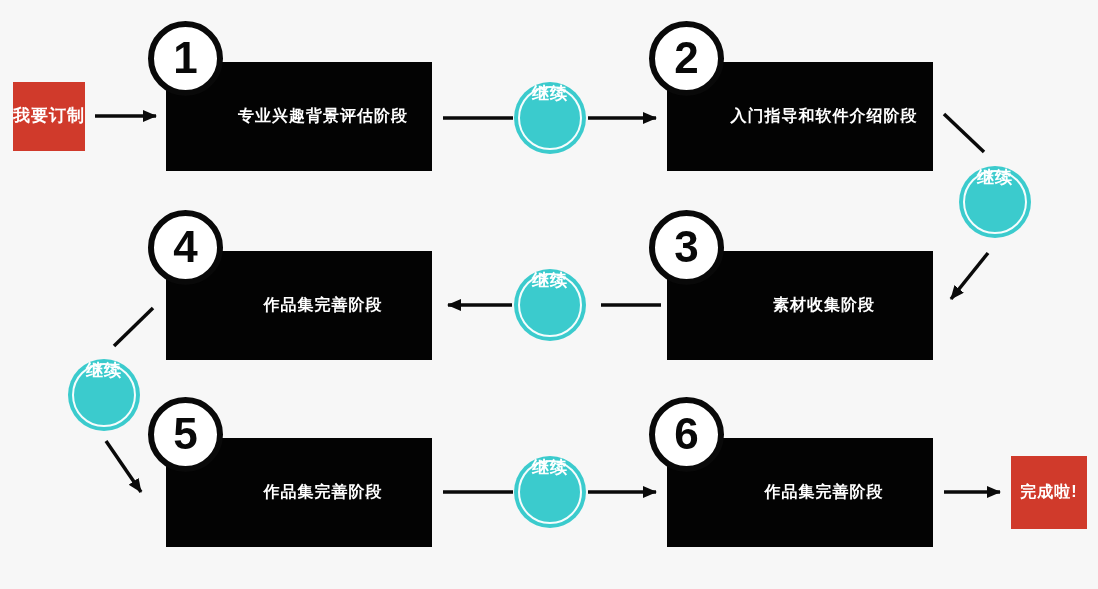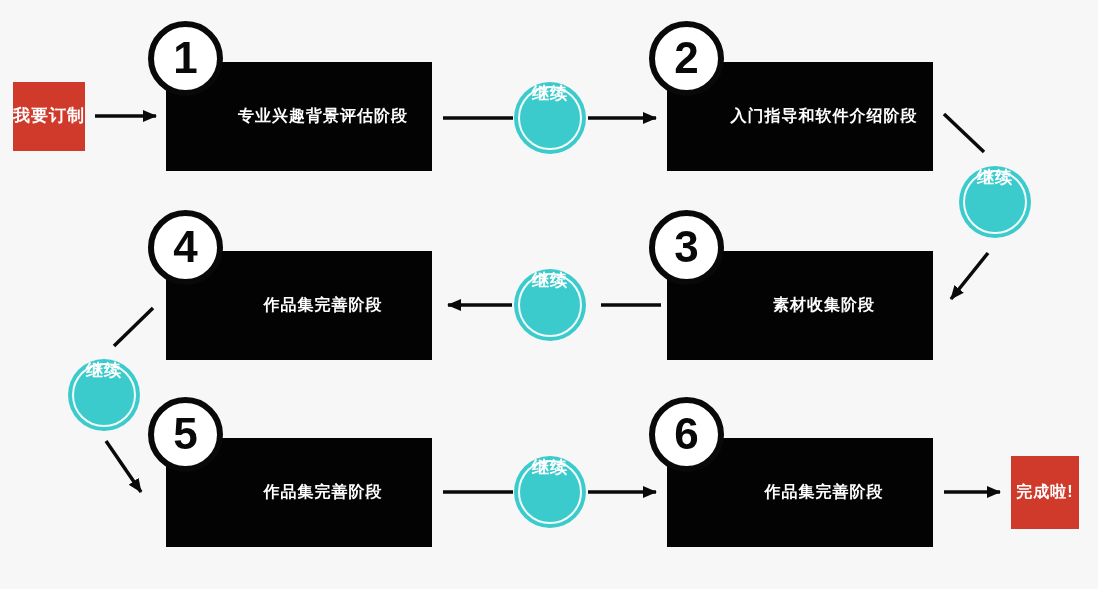--- a/index.html
+++ b/index.html
@@ -65,21 +65,21 @@
   
   .redbox{
     position:absolute;
     background:var(--red);
     color:var(--light);
     display:flex;align-items:center;justify-content:center;
     font-size:17px;font-weight:bold;line-height:1.55;letter-spacing:1px;
     z-index:1;text-align:center;
   }
   .start{left:13px;top:82px;width:72px;height:69px;}
-  .finish{left:1011px;top:456px;width:68px;height:73px;white-space:nowrap;font-size:16px;}
+  .finish{left:1011px;top:456px;width:76px;height:73px;white-space:nowrap;font-size:16px;}
 
   
   .s1{left:166px;top:62px;}
   .s2{left:667px;top:62px;}
   .s3{left:667px;top:251px;}
   .s4{left:166px;top:251px;}
   .s5{left:166px;top:438px;}
   .s6{left:667px;top:438px;}
 
   

